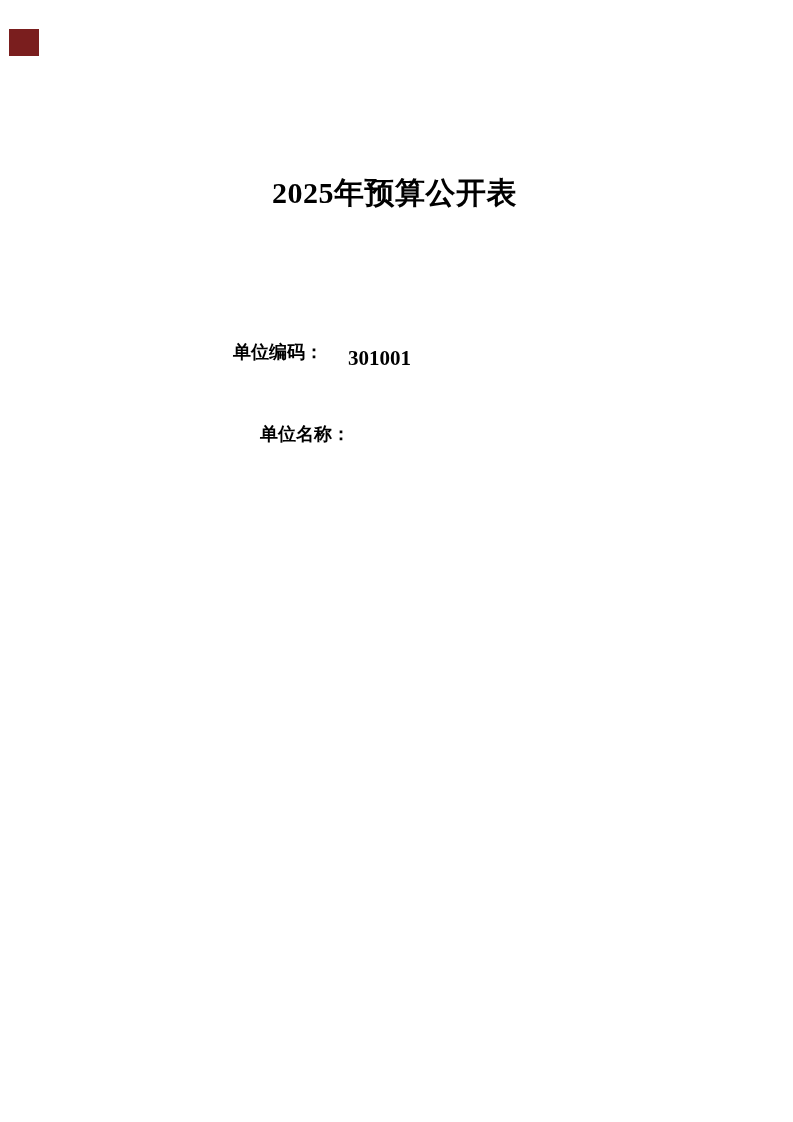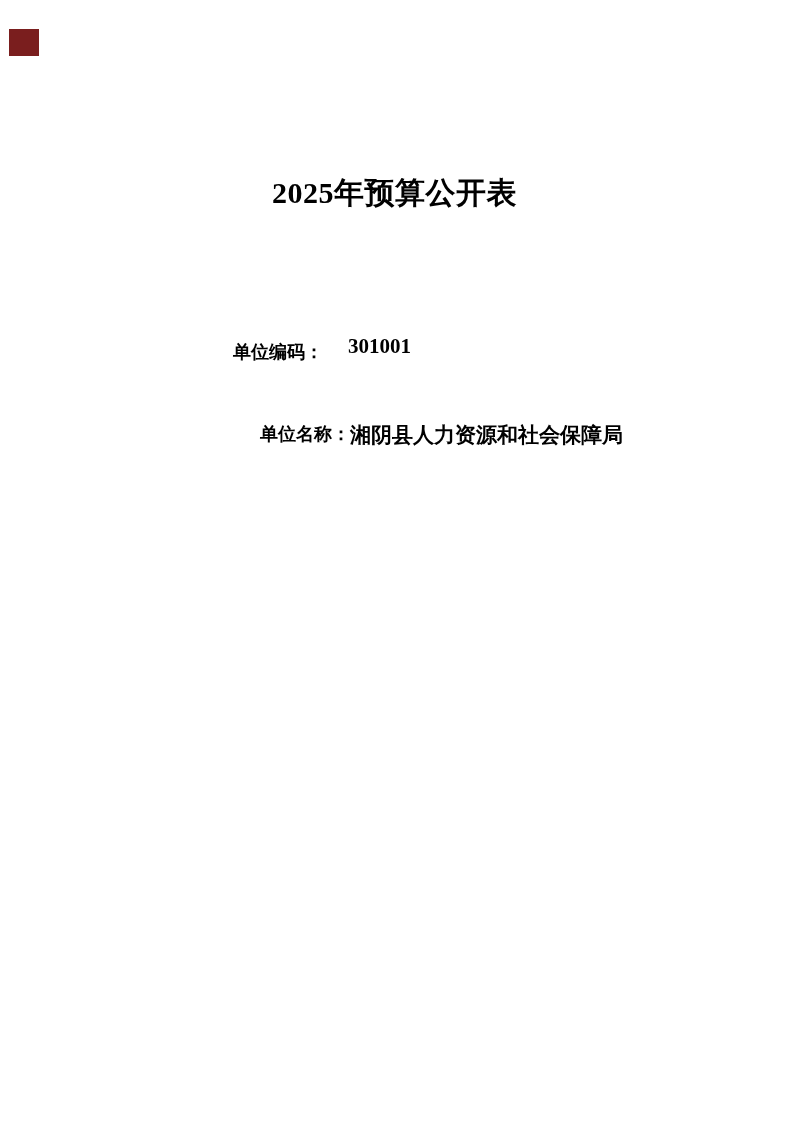--- a/index.html
+++ b/index.html
@@ -46,32 +46,31 @@
   }
   .field-value {
     position: absolute;
     margin: 0;
     font-size: 21px;
     font-weight: bold;
     line-height: 1;
     white-space: nowrap;
   }
   .field-label.code-label   { top: 343px; }
-  .field-value.code-value   { left: 348px; top: 336px; font-family: Liberation Serif, serif; }
+  .field-value.code-value   { left: 348px; top: 348px; font-family: Liberation Serif, serif; }
   .field-label.name-label   { top: 425px; margin-left: 27px; }
   .field-value.name-value   { left: 350px; top: 425px; }
 </style>
 </head>
 <body>
 
 <div class="page">
 
   <div class="red-marker"></div>
 
   <h1 class="doc-title">2025年预算公开表</h1>
 
   <div class="field-label code-label">单位编码：</div>
   <div class="field-value code-value">301001</div>
 
   <div class="field-label name-label">单位名称：</div>
-  <div class="field-value name-value">湘阴县人力资源和社会保障局</div>
 
 </div>
 
 </body></html>

